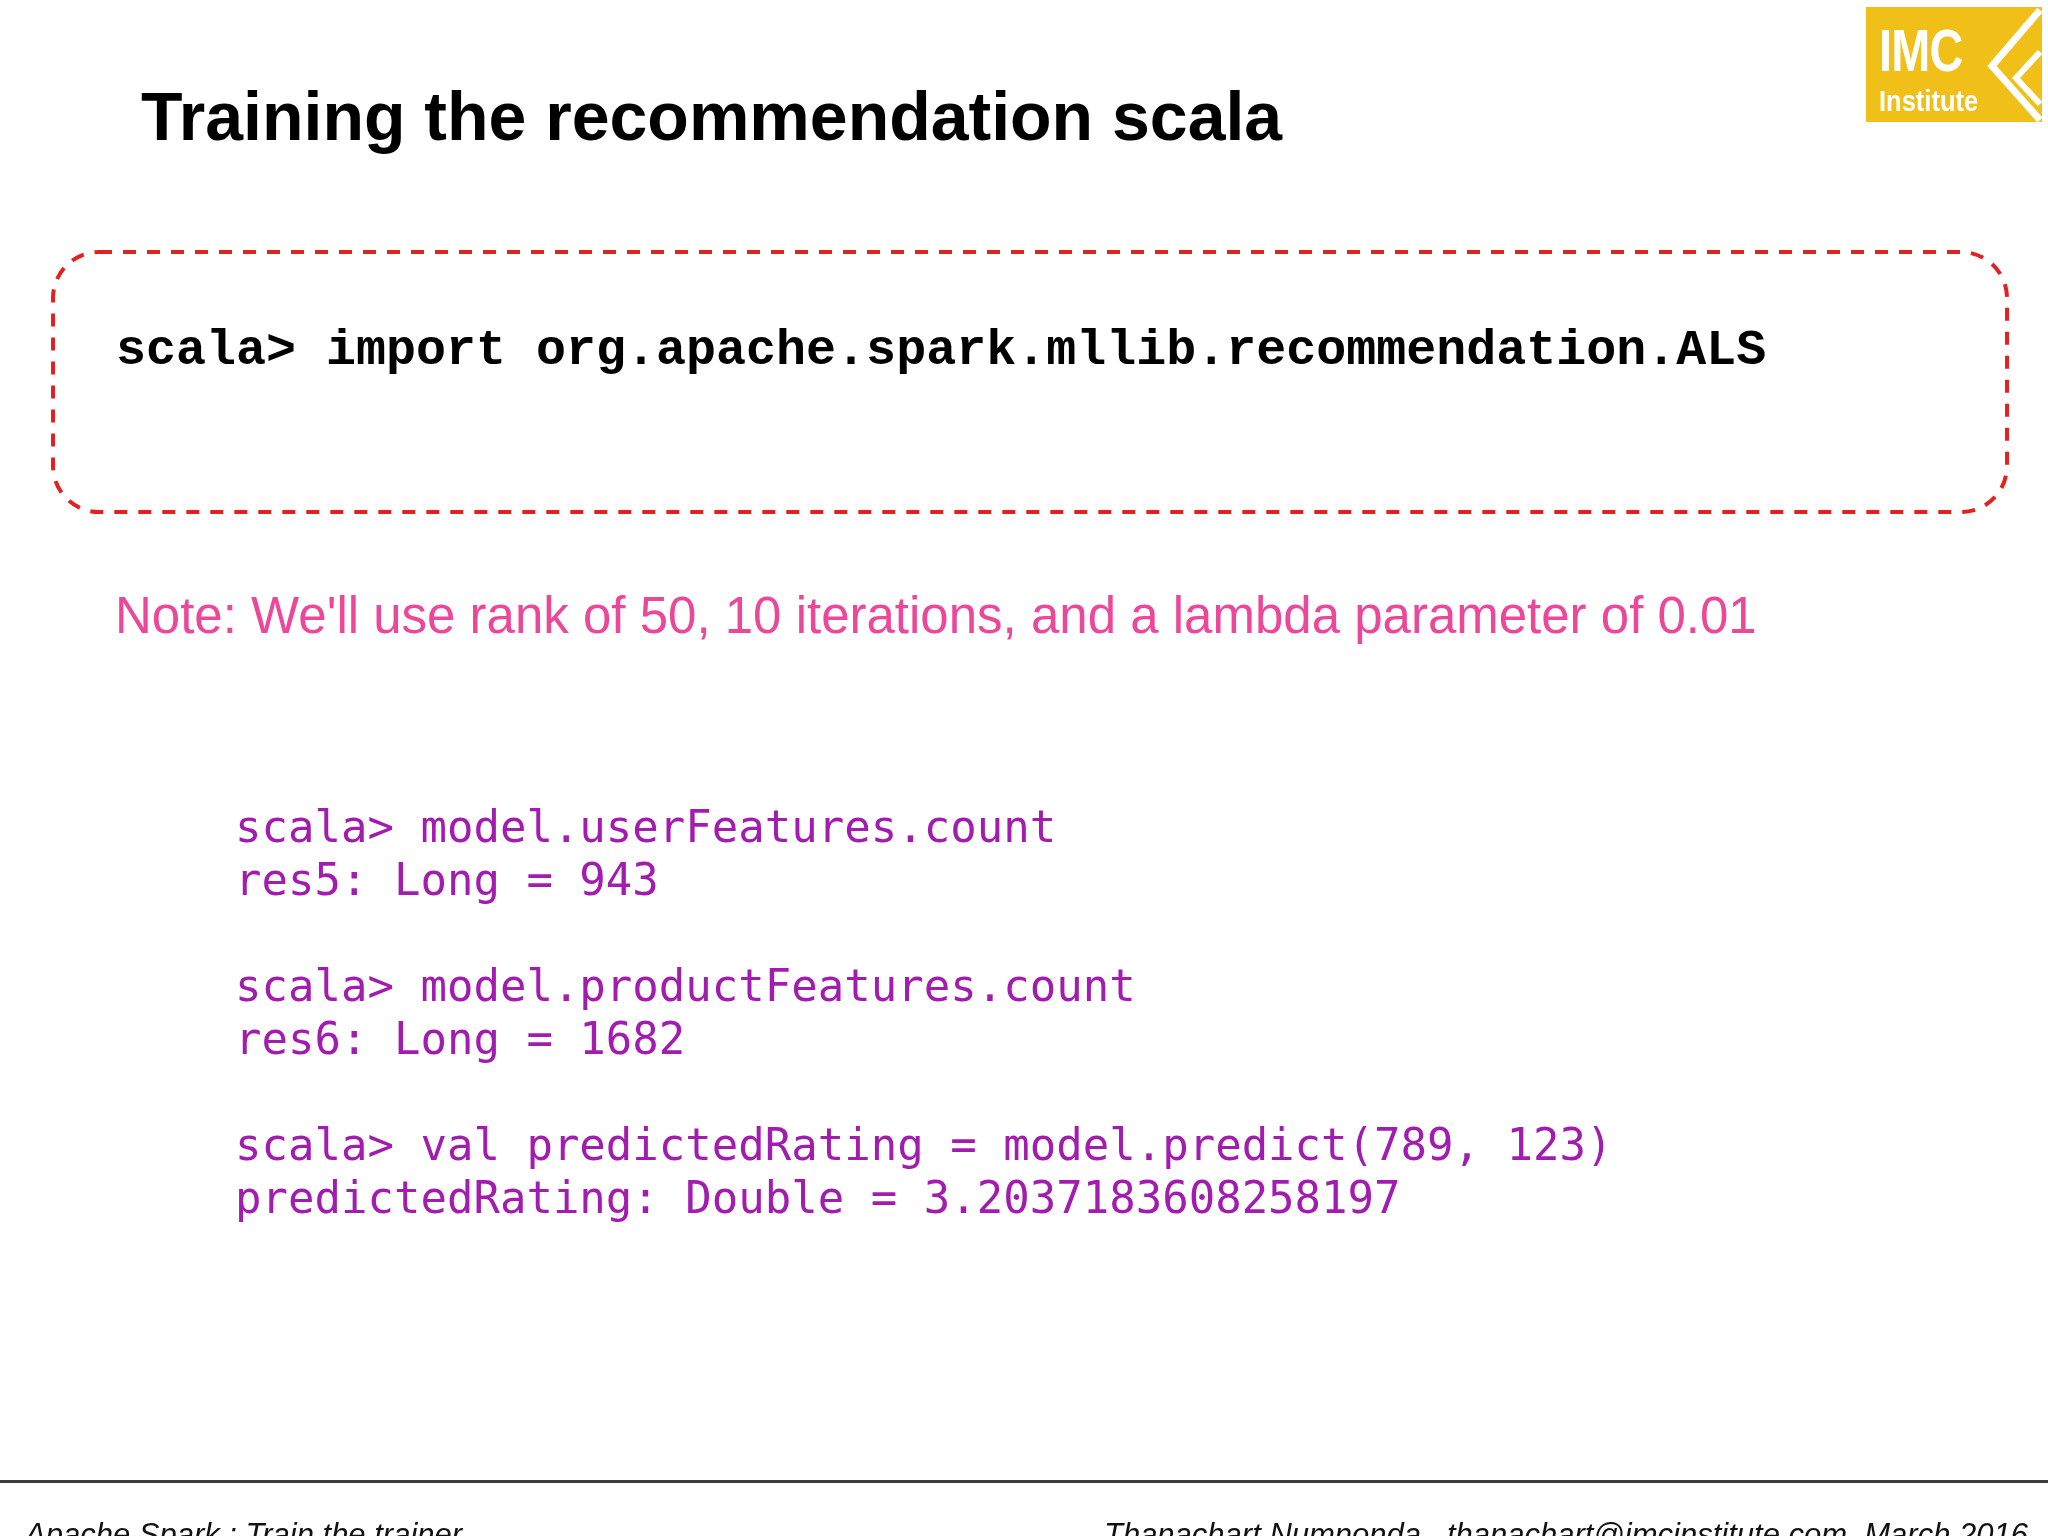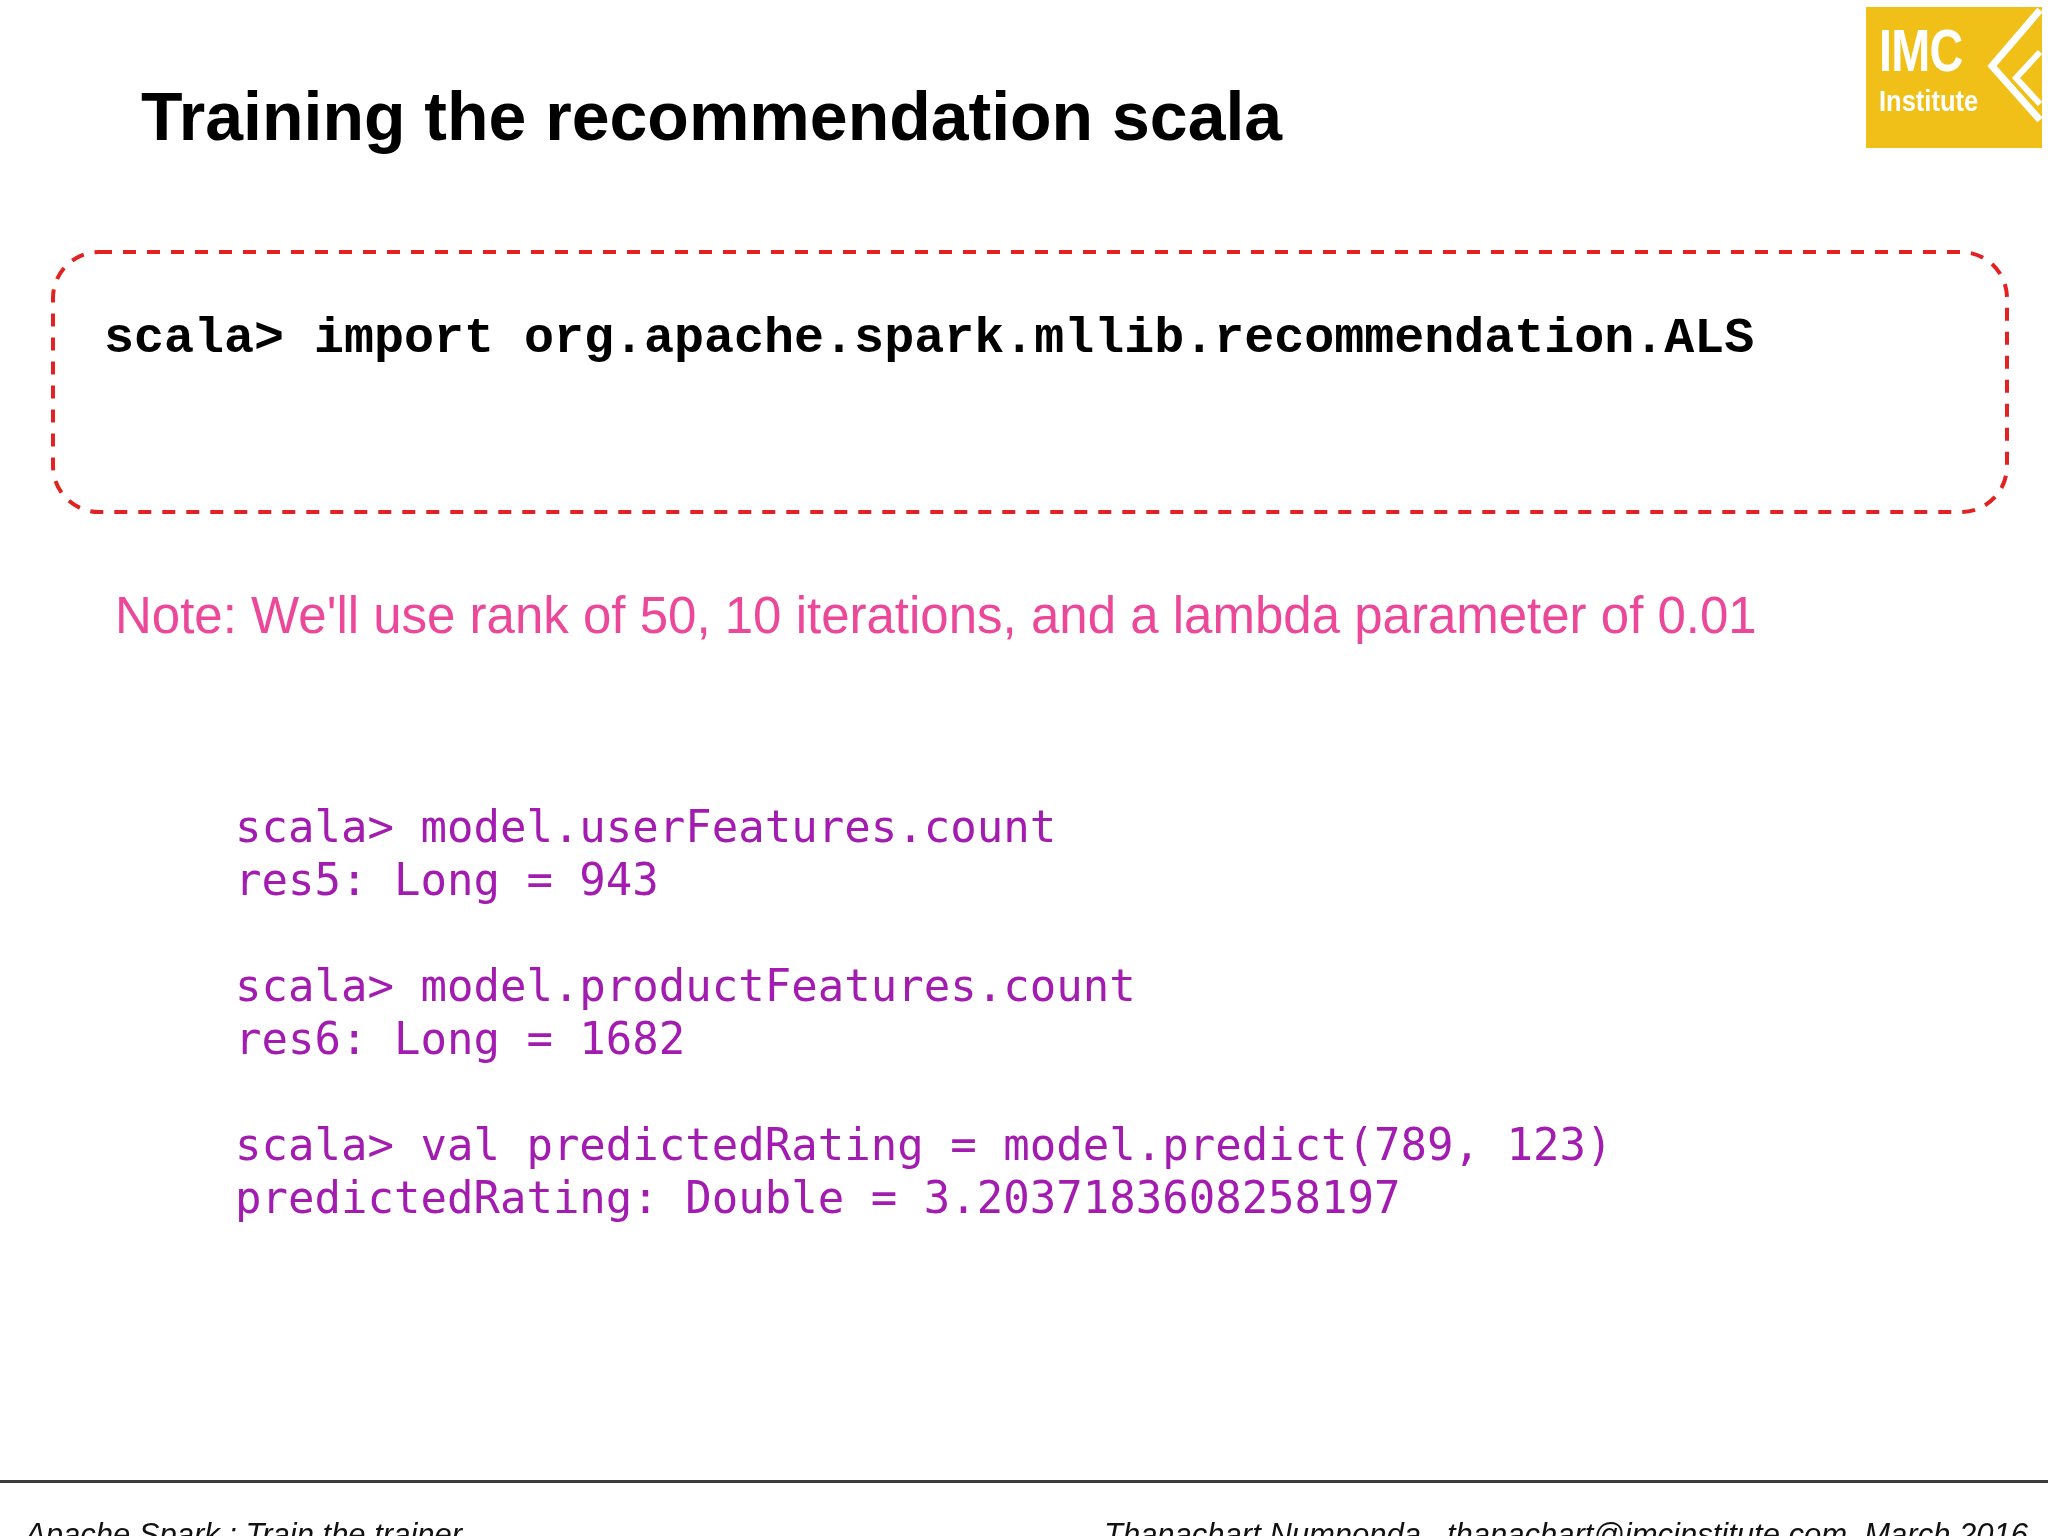--- a/index.html
+++ b/index.html
@@ -26,21 +26,21 @@
     color: #000;
     white-space: nowrap;
   }
 
   
   .logo {
     position: absolute;
     left: 1866px;
     top: 7px;
     width: 176px;
-    height: 141px;
+    height: 115px;
     background: #F0C019;
   }
   .logo-imc {
     position: absolute;
     left: 13px;
     top: 14px;
     font-size: 60px;
     font-weight: bold;
     color: #ffffff;
     line-height: 1;
@@ -73,21 +73,21 @@
     left: 49px;
     top: 248px;
     width: 1962px;
     height: 268px;
   }
 
   .code {
     position: absolute;
     left: 100px;
     top: 297px;
-    margin: 4px;
+    margin: 16px;
     font-family: "Liberation Mono", monospace;
     font-size: 50px;
     font-weight: bold;
     color: #000;
     white-space: pre;
   }
   .code .code-line { height: 76px; line-height: 76px; }
 
   
   .note {

